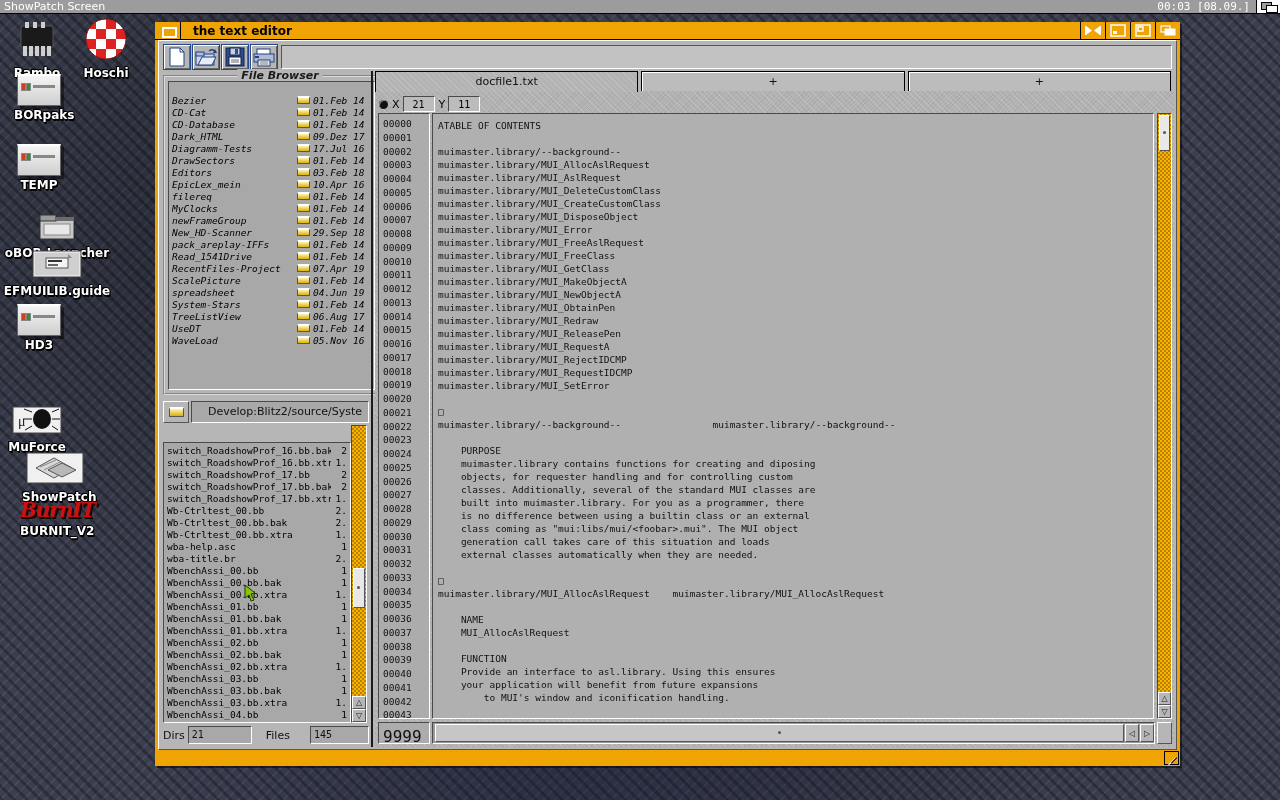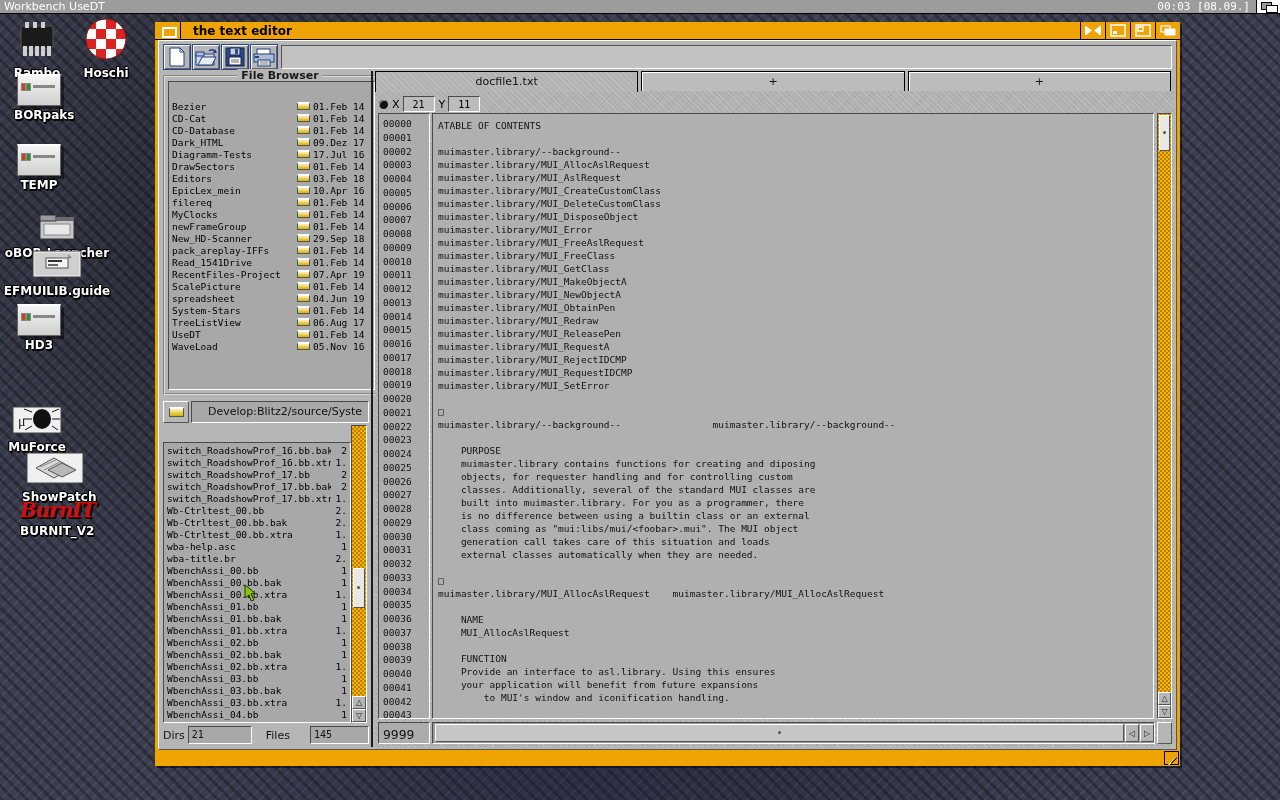--- a/index.html
+++ b/index.html
@@ -39,24 +39,24 @@
   .wbottom{position:absolute;left:0;bottom:0;right:0;height:16px;background:#f0a404;}
   .wresize{position:absolute;right:1px;bottom:1px;width:15px;height:14px;border:1px solid #000;background:#f0a404;}
   .wresize:before{content:"";position:absolute;left:2px;top:9px;width:10px;height:1px;background:#fff;transform:rotate(-45deg);}
   .wresize:after{content:"";position:absolute;left:5px;top:8px;width:8px;height:1px;background:#000;transform:rotate(-45deg);}
   
   .toolbar{position:absolute;left:4px;top:2px;right:4px;height:28px;display:flex;align-items:center;}
   .tbtn{width:28px;height:26px;margin-right:1px;background:#b6b6b6;border:1px solid #28488c;box-shadow:inset 1px 1px 0 #fff,inset -1px -1px 0 #666;display:flex;align-items:center;justify-content:center;}
   .tstrip{flex:1;height:24px;margin-left:2px;background:#c2c2c2;border-top:1px solid #555;border-left:1px solid #555;border-bottom:1px solid #fff;border-right:1px solid #fff;}
   
   .lpanel{position:absolute;left:4px;top:32px;width:206px;bottom:4px;}
-  .fbframe{position:absolute;left:0;top:2px;width:234px;height:320px;border:2px groove #dadada;}
+  .fbframe{position:absolute;left:0;top:2px;width:234px;height:320px;border:2px groove #dadada;font-style:italic;}
   .fbtitle{position:absolute;left:50%;top:-8px;transform:translateX(-50%);background:#b6b6b6;padding:0 4px;font-size:11px;color:#1a1a1a;white-space:nowrap;font-weight:bold;}
   .list{position:absolute;background:#a8a8a8;border-top:1px solid #4a4a4a;border-left:1px solid #4a4a4a;border-bottom:1px solid #fff;border-right:1px solid #fff;overflow:hidden;font-family:"DejaVu Sans Mono",monospace;font-size:9.5px;color:#000;}
-  .dlist{left:3px;top:4px;right:20px;bottom:3px;padding:18px 3px;}
+  .dlist{left:3px;top:4px;right:20px;bottom:3px;padding:12px 3px;}
   .drow{display:flex;align-items:center;height:12px;white-space:nowrap;}
   .drow .nm{flex:1;overflow:hidden;}
   .drawer-ico{width:13px;height:8px;background:linear-gradient(#fdf3c0,#d8b200);border:1px solid #555;border-top:2px solid #fff;margin-right:3px;}
   .drow .dt{width:58px;}
   .vsb{position:absolute;width:15px;background:#9a9a9a;border-top:1px solid #4a4a4a;border-left:1px solid #4a4a4a;border-bottom:1px solid #fff;border-right:1px solid #fff;}
   .vsb1{right:2px;top:4px;bottom:29px;}
   .thumb{position:absolute;left:1px;right:1px;background:#c6c6c6;border:1px solid #fff;border-right-color:#555;border-bottom-color:#555;}
   .thumb:after{content:"";position:absolute;left:50%;top:50%;width:3px;height:3px;margin:-2px;border-radius:50%;background:#555;box-shadow:inset 1px 1px 0 #fff;}
   .sarr{position:absolute;width:15px;height:13px;background:#b6b6b6;border:1px solid #fff;border-right-color:#555;border-bottom-color:#555;color:#222;font-size:8px;line-height:11px;text-align:center;}
   .pathrow{position:absolute;left:0;top:328px;width:206px;height:22px;display:flex;}
@@ -84,36 +84,36 @@
   .tab.active{background-color:#b3b3b3;background-image:repeating-linear-gradient(45deg, rgba(255,255,255,.14) 0 1px, transparent 1px 4px);box-shadow:none;height:21px;}
   .xyrow{position:absolute;left:4px;top:24px;height:18px;display:flex;align-items:center;font-size:11px;color:#000;}
   .led{width:9px;height:9px;border-radius:50%;background:#111;box-shadow:inset 1px 1px 0 #888;margin-right:4px;}
   .xyfield{width:32px;height:16px;background:#bcbcbc;border-top:1px solid #4a4a4a;border-left:1px solid #4a4a4a;border-bottom:1px solid #fff;border-right:1px solid #fff;font-family:"DejaVu Sans Mono",monospace;font-size:10px;text-align:center;padding-top:2px;margin:0 4px 0 3px;}
   .gutter{position:absolute;left:3px;top:42px;width:52px;bottom:28px;background:#acacac;border-top:1px solid #4a4a4a;border-left:1px solid #4a4a4a;border-bottom:1px solid #fff;border-right:1px solid #fff;overflow:hidden;padding:3px 0 0 4px;font-family:"DejaVu Sans Mono",monospace;font-size:9.5px;color:#111;}
   .gutter div{height:13.75px;line-height:13.75px;}
   .tpane{position:absolute;left:57px;top:42px;right:20px;bottom:28px;background:#b0b0b0;border-top:1px solid #4a4a4a;border-left:1px solid #4a4a4a;border-bottom:1px solid #fff;border-right:1px solid #fff;overflow:hidden;padding:5px 0 0 5px;font-family:"DejaVu Sans Mono",monospace;font-size:9.5px;color:#111;}
   .tpane div{height:13px;line-height:13px;white-space:pre;}
   .vsb3{position:absolute;right:2px;top:42px;width:15px;bottom:28px;border-top:1px solid #4a4a4a;border-left:1px solid #4a4a4a;border-bottom:1px solid #fff;border-right:1px solid #fff;}
   .botrow{position:absolute;left:3px;right:2px;bottom:3px;height:22px;display:flex;align-items:stretch;}
-  .linefield{width:52px;background:#acacac;border-top:1px solid #4a4a4a;border-left:1px solid #4a4a4a;border-bottom:1px solid #fff;border-right:1px solid #fff;font-family:"DejaVu Sans Mono",monospace;font-size:13px;padding:4px 0 0 4px;color:#111;}
+  .linefield{width:52px;background:#acacac;border-top:1px solid #4a4a4a;border-left:1px solid #4a4a4a;border-bottom:1px solid #fff;border-right:1px solid #fff;font-family:"DejaVu Sans Mono",monospace;font-size:16px;padding:4px 0 0 4px;color:#111;}
   .hsb{flex:1;margin-left:2px;position:relative;background:#9a9a9a;border-top:1px solid #4a4a4a;border-left:1px solid #4a4a4a;border-bottom:1px solid #fff;border-right:1px solid #fff;}
   .hthumb{position:absolute;top:1px;bottom:1px;left:2px;right:30px;background:#c6c6c6;border:1px solid #fff;border-right-color:#555;border-bottom-color:#555;}
   .hthumb:after{content:"";position:absolute;left:50%;top:50%;width:3px;height:3px;margin:-2px;border-radius:50%;background:#555;}
   .harr{position:absolute;top:1px;bottom:1px;width:14px;background:#b6b6b6;border:1px solid #fff;border-right-color:#555;border-bottom-color:#555;font-size:8px;color:#222;text-align:center;line-height:18px;}
   .corner{width:15px;margin-left:2px;background:#b6b6b6;border:1px solid #fff;border-right-color:#555;border-bottom-color:#555;}
   
   .cursor{position:absolute;left:244px;top:584px;z-index:50;}
 </style>
 </head>
 <body>
 
 <div class="screen">
 
   <div class="sbar">
-    <div class="sbar-title">Workbench UseDT</div>
+    <div class="sbar-title">ShowPatch Screen</div>
     <div class="sbar-clock">00:03 [08.09.]</div>
     <div class="sdepth"></div>
   </div>
 
   <div class="dicon" style="left:8px;top:20px;width:58px;">
     <svg width="52" height="40">
         <rect x="10" y="6" width="32" height="22" rx="2" fill="#1a1a1a" stroke="#555"></rect>
         <rect x="12" y="26" width="4" height="10" fill="#cfcfcf"></rect>
         <rect x="18" y="26" width="4" height="10" fill="#cfcfcf"></rect>
         <rect x="24" y="26" width="4" height="10" fill="#cfcfcf"></rect>
@@ -633,22 +633,22 @@
             <div>00043</div>
           </div>
 
         <div class="tpane">
 
         <div>ATABLE OF CONTENTS</div>
             <div></div>
             <div>muimaster.library/--background--</div>
             <div>muimaster.library/MUI_AllocAslRequest</div>
             <div>muimaster.library/MUI_AslRequest</div>
+            <div>muimaster.library/MUI_DeleteCustomClass</div>
             <div>muimaster.library/MUI_CreateCustomClass</div>
-            <div>muimaster.library/MUI_DeleteCustomClass</div>
             <div>muimaster.library/MUI_DisposeObject</div>
             <div>muimaster.library/MUI_Error</div>
             <div>muimaster.library/MUI_FreeAslRequest</div>
             <div>muimaster.library/MUI_FreeClass</div>
             <div>muimaster.library/MUI_GetClass</div>
             <div>muimaster.library/MUI_MakeObjectA</div>
             <div>muimaster.library/MUI_NewObjectA</div>
             <div>muimaster.library/MUI_ObtainPen</div>
             <div>muimaster.library/MUI_Redraw</div>
             <div>muimaster.library/MUI_ReleasePen</div>

